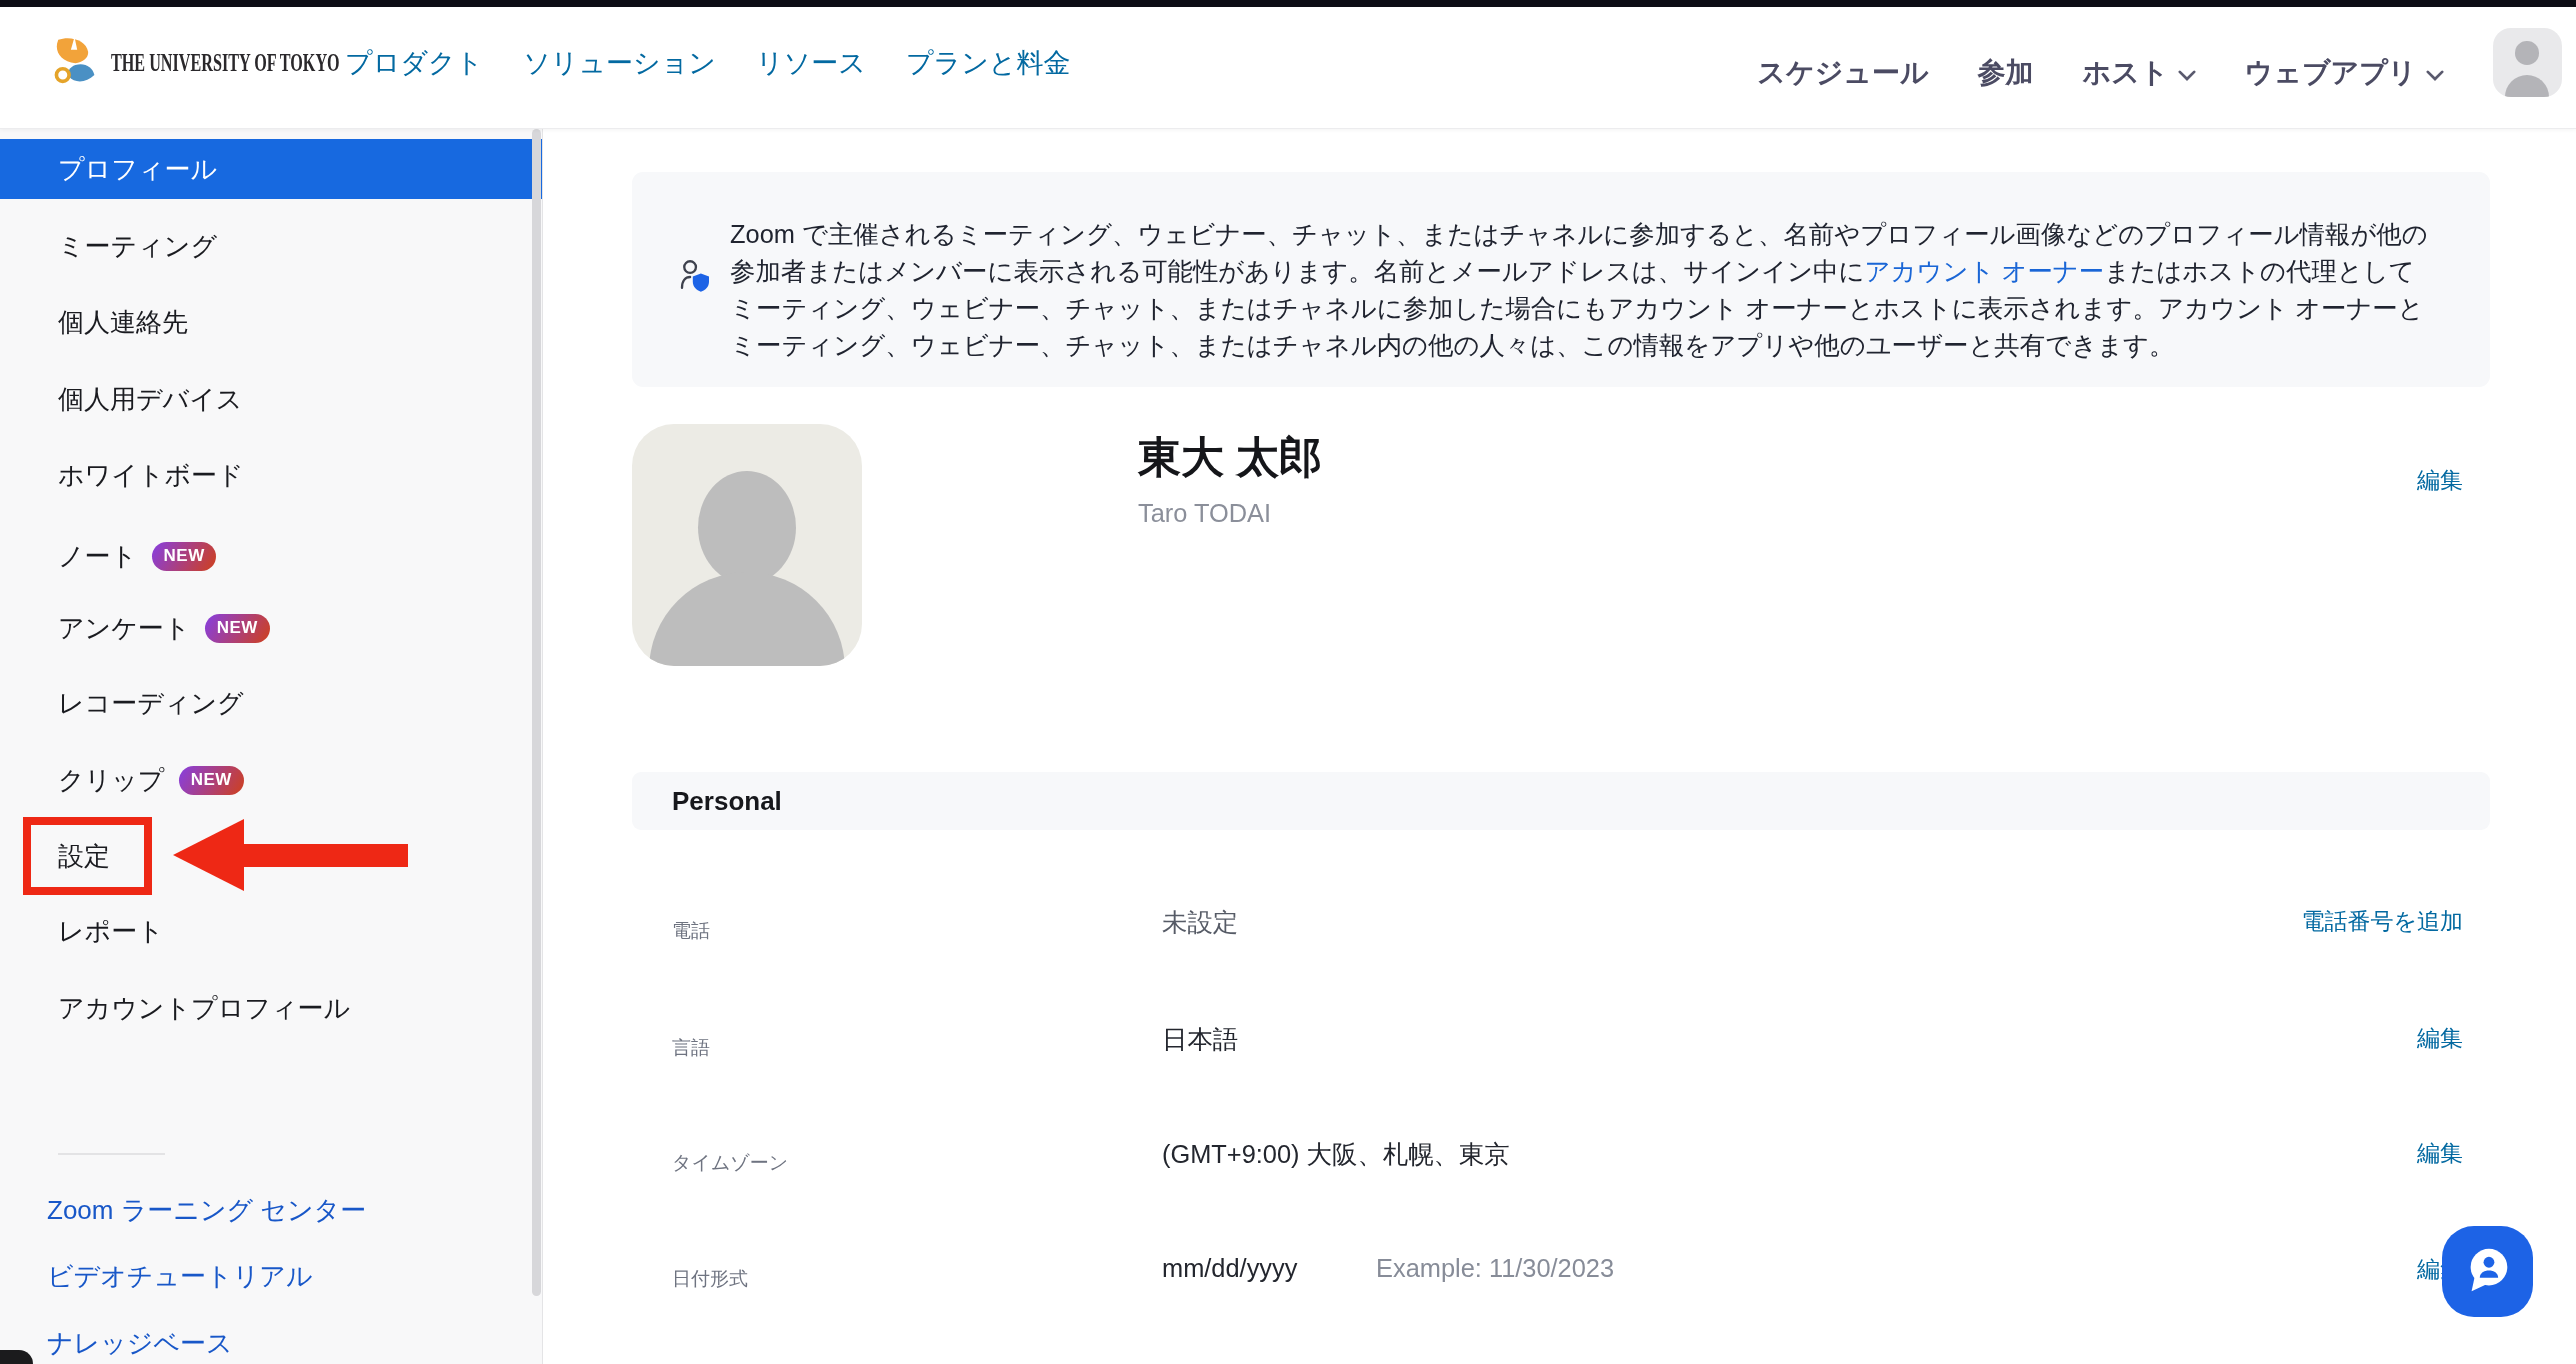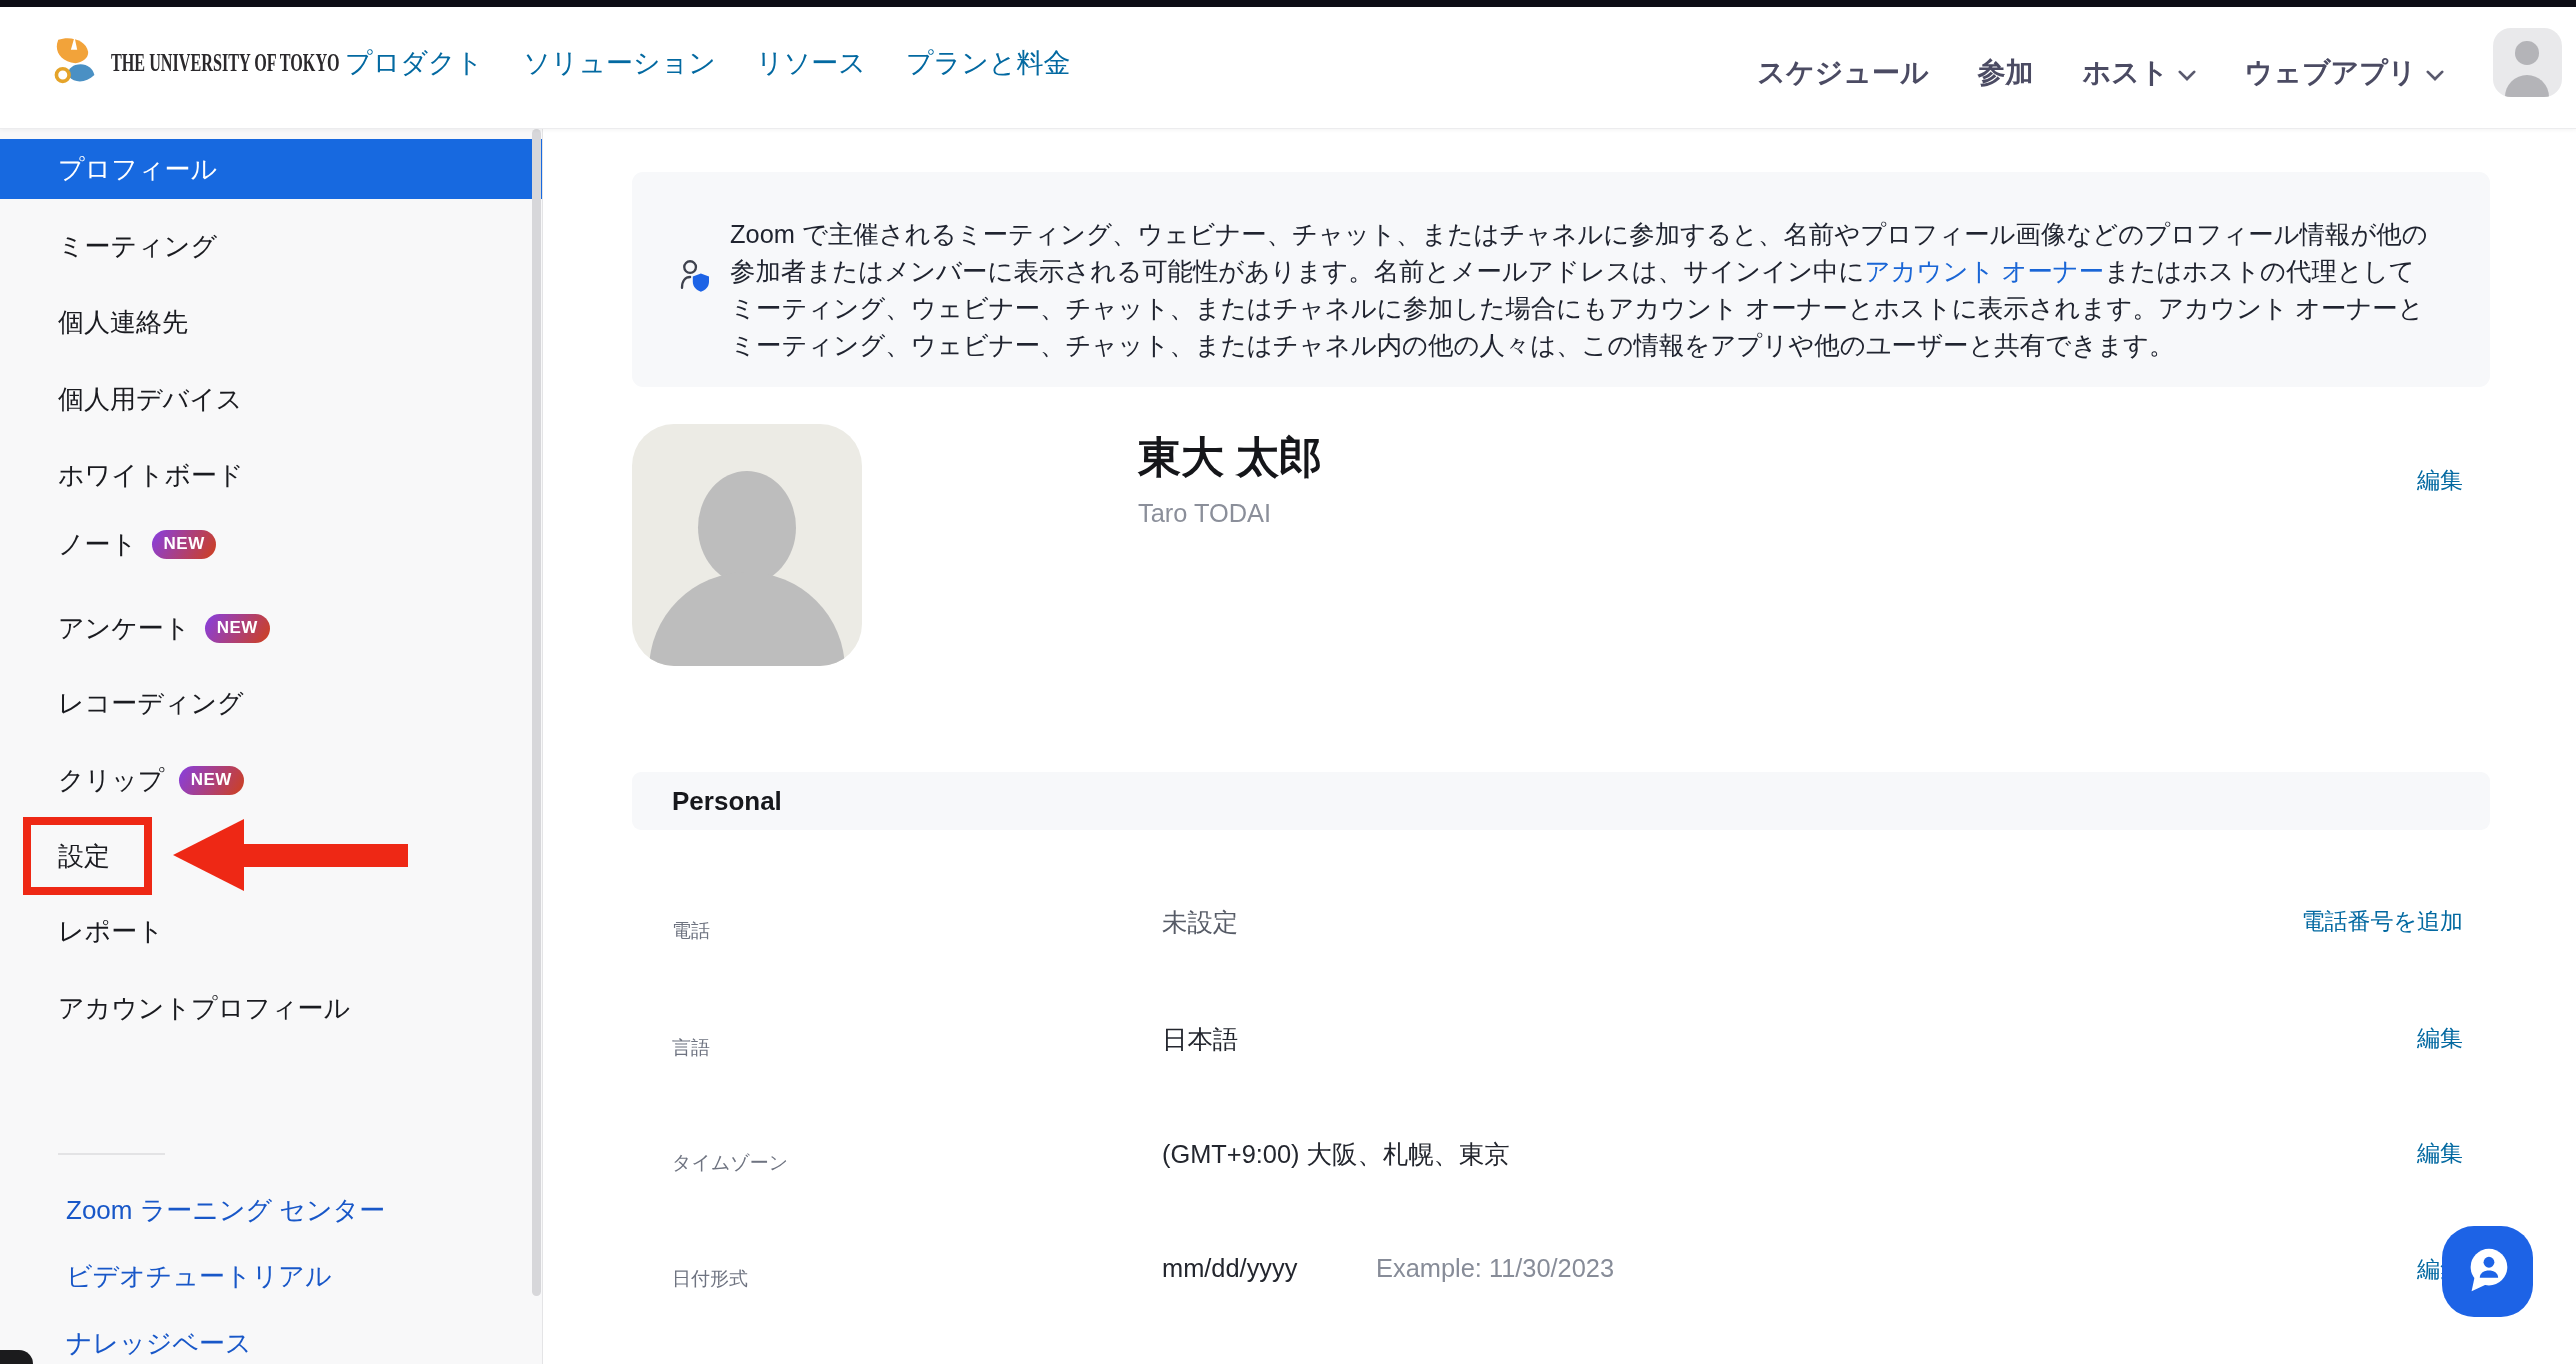--- a/index.html
+++ b/index.html
@@ -51,21 +51,21 @@
     padding-left:58px; font-size:26px; font-weight:500; color:#1a1b20; cursor:pointer; white-space:nowrap;
   }
   .sb-item.active { background:#1769e0; color:#fff; font-weight:400; }
   .badge {
     margin-left:14.5px; padding:4.5px 11.8px; border-radius:16.3px;
     background:linear-gradient(120deg,#8a3fd8 5%,#c8402f 90%);
     color:#fff; font-size:17px; font-weight:700; letter-spacing:0.5px;
   }
   .sb-divider { position:absolute; left:58px; top:1035px; width:107px; height:1.8px; background:#e3e3e5; }
   .sb-link {
-    position:absolute; left:66px; height:33px; display:flex; align-items:center;
+    position:absolute; left:47px; height:33px; display:flex; align-items:center;
     font-size:26px; color:#1857c8; cursor:pointer; white-space:nowrap;
   }
   .scroll-thumb { position:absolute; right:0.9px; top:11px; width:9px; height:1167px; border-radius:5.4px; background:#d7d7da; }
 
   
   .anno-box {
     position:absolute; left:23px; top:817px; width:129px; height:78px;
     border:8.2px solid #ee2815; z-index:10; pointer-events:none;
   }
   .anno-arrow { position:absolute; left:173px; top:819px; width:236px; height:73px; z-index:10; pointer-events:none; }
@@ -184,21 +184,21 @@
     </div>
   <div class="sb-item" style="top:251px">
       <span>個人用デバイス</span>
     </div>
   <div class="sb-item" style="top:174px">
       <span>個人連絡先</span>
     </div>
   <div class="sb-item" style="top:327px">
       <span>ホワイトボード</span>
     </div>
-  <div class="sb-item" style="top:396px">
+  <div class="sb-item" style="top:408px">
     <span>ノート</span>
     <span class="badge">NEW</span>
   </div>
   <div class="sb-item" style="top:480px">
     <span>アンケート</span>
     <span class="badge">NEW</span>
   </div>
   <div class="sb-item" style="top:555px">
       <span>レコーディング</span>
     </div>

